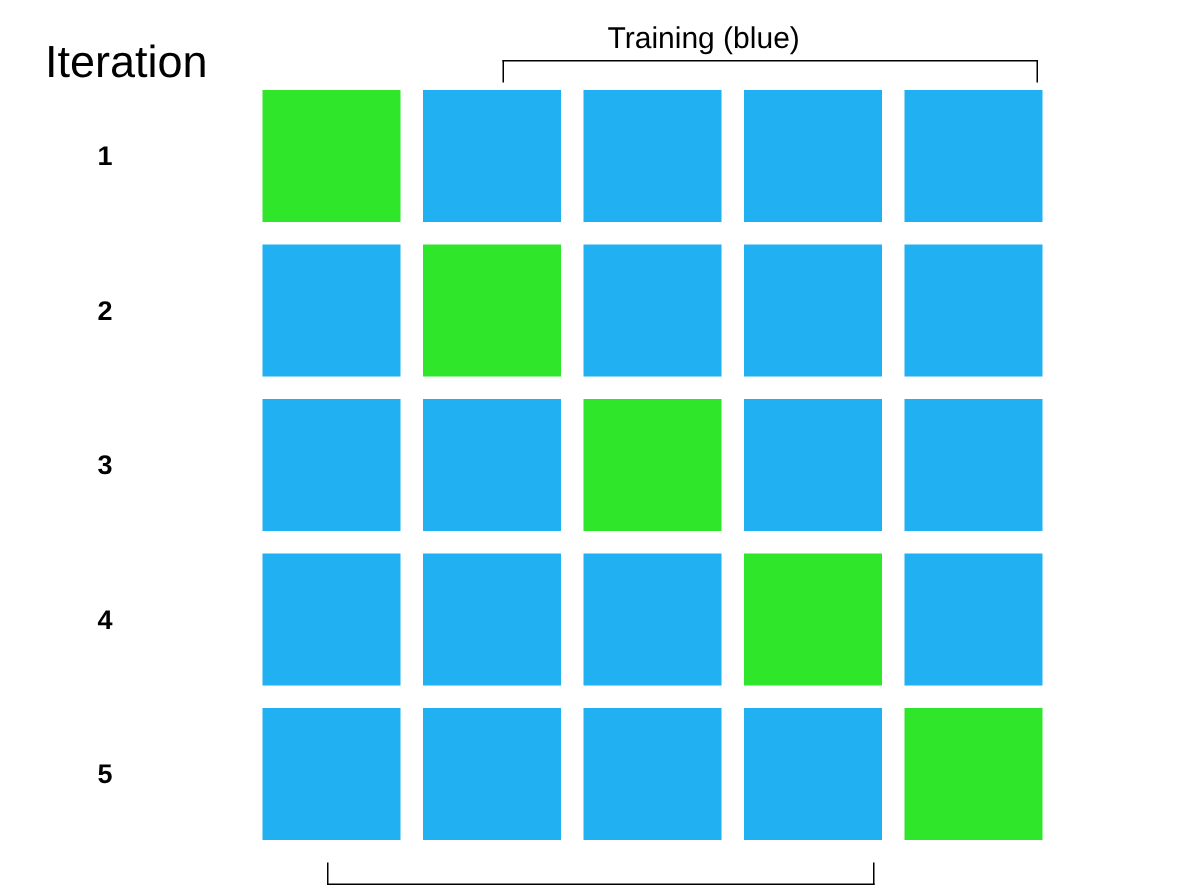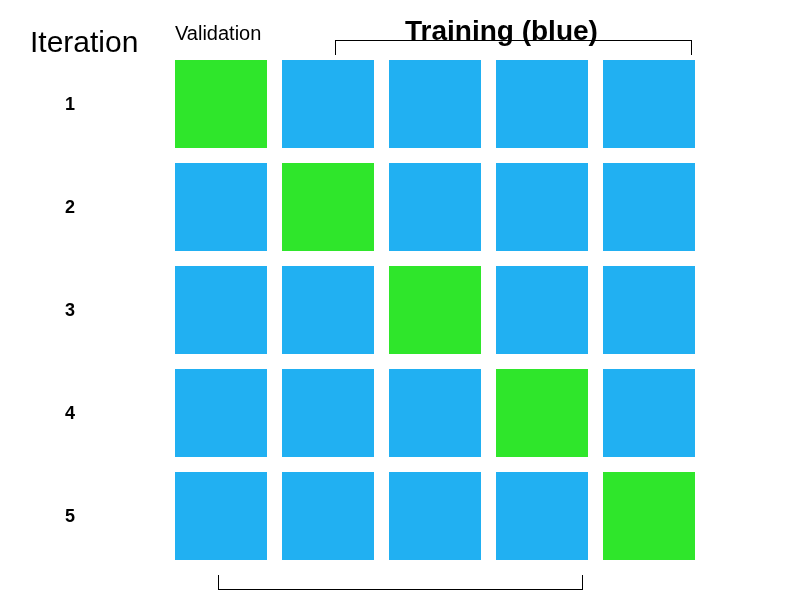--- a/index.html
+++ b/index.html
@@ -27,22 +27,22 @@
     position: absolute;
     left: 175px;
     top: 22px;
     font-size: 20px;
     font-weight: 400;
   }
   .training-label {
     position: absolute;
     left: 405px;
     top: 15px;
-    font-size: 28px;
-    font-weight: 700;
+    font-size: 20px;
+    font-weight: 400;
   }
   .top-bracket {
     position: absolute;
     left: 335px;
     top: 40px;
     width: 357px;
     height: 15px;
     border-top: 1px solid #000;
     border-left: 1px solid #000;
     border-right: 1px solid #000;
@@ -91,21 +91,20 @@
     font-weight: 700;
     width: 30px;
   }
 </style>
 </head>
 <body>
 
 <div class="container">
 
   <div class="iteration-title">Iteration</div>
-  <div class="validation-label">Validation</div>
   <div class="training-label">Training (blue)</div>
 
   <div class="top-bracket"></div>
 
   <div class="row-labels">
     <div class="row-label">1</div>
     <div class="row-label">2</div>
     <div class="row-label">3</div>
     <div class="row-label">4</div>
     <div class="row-label">5</div>

